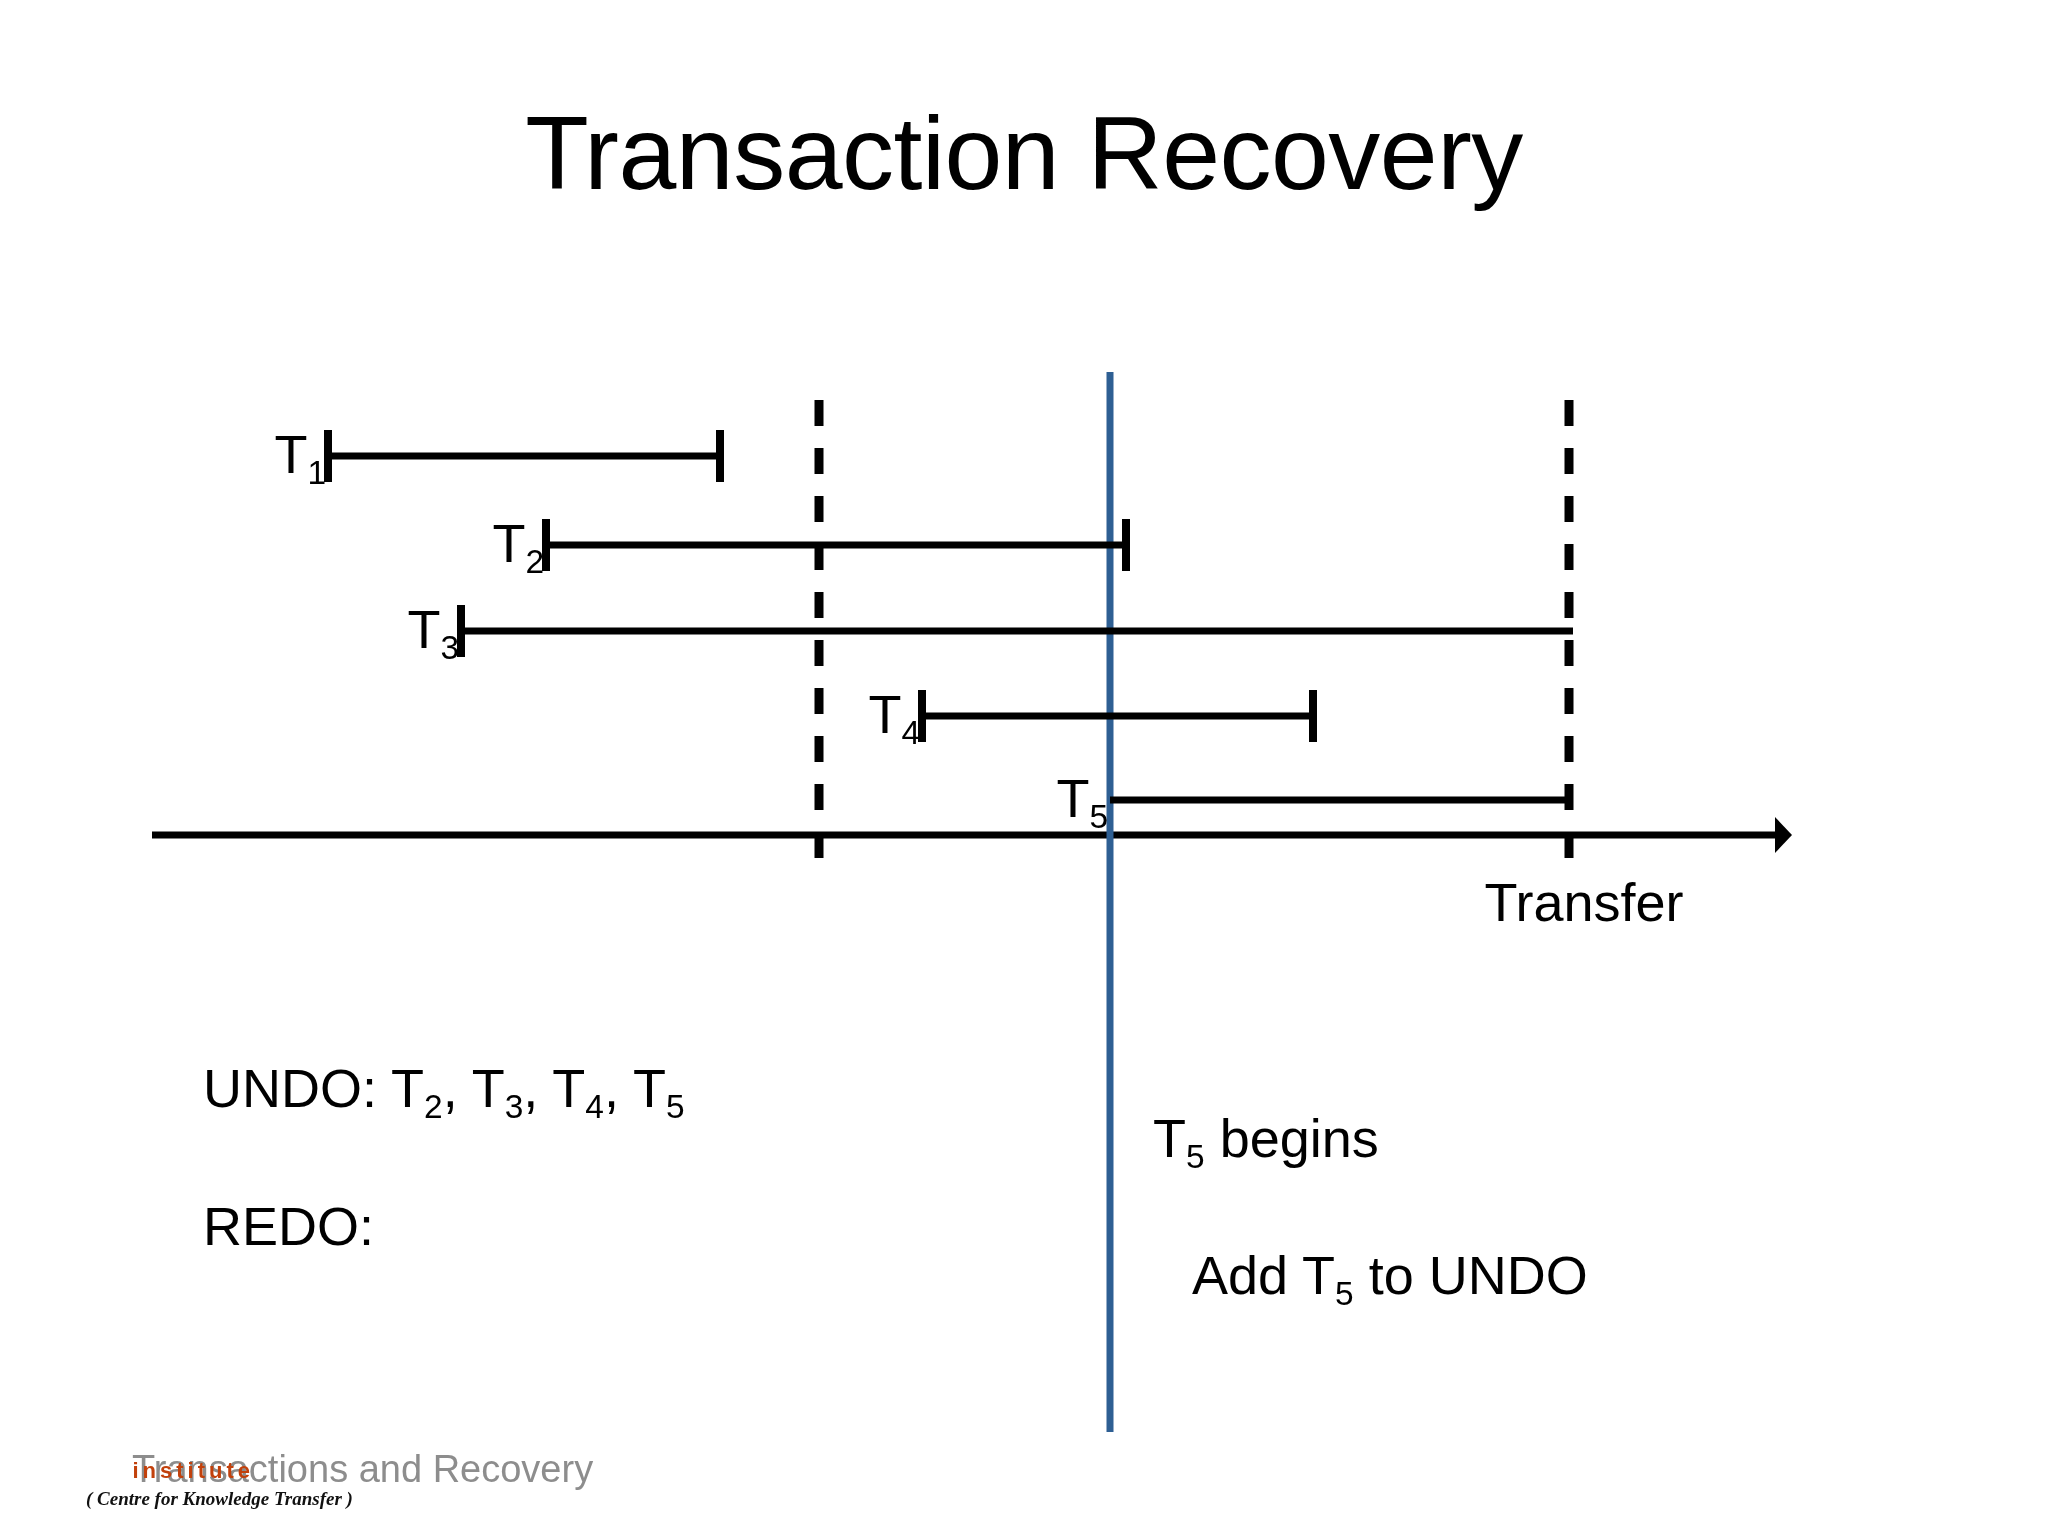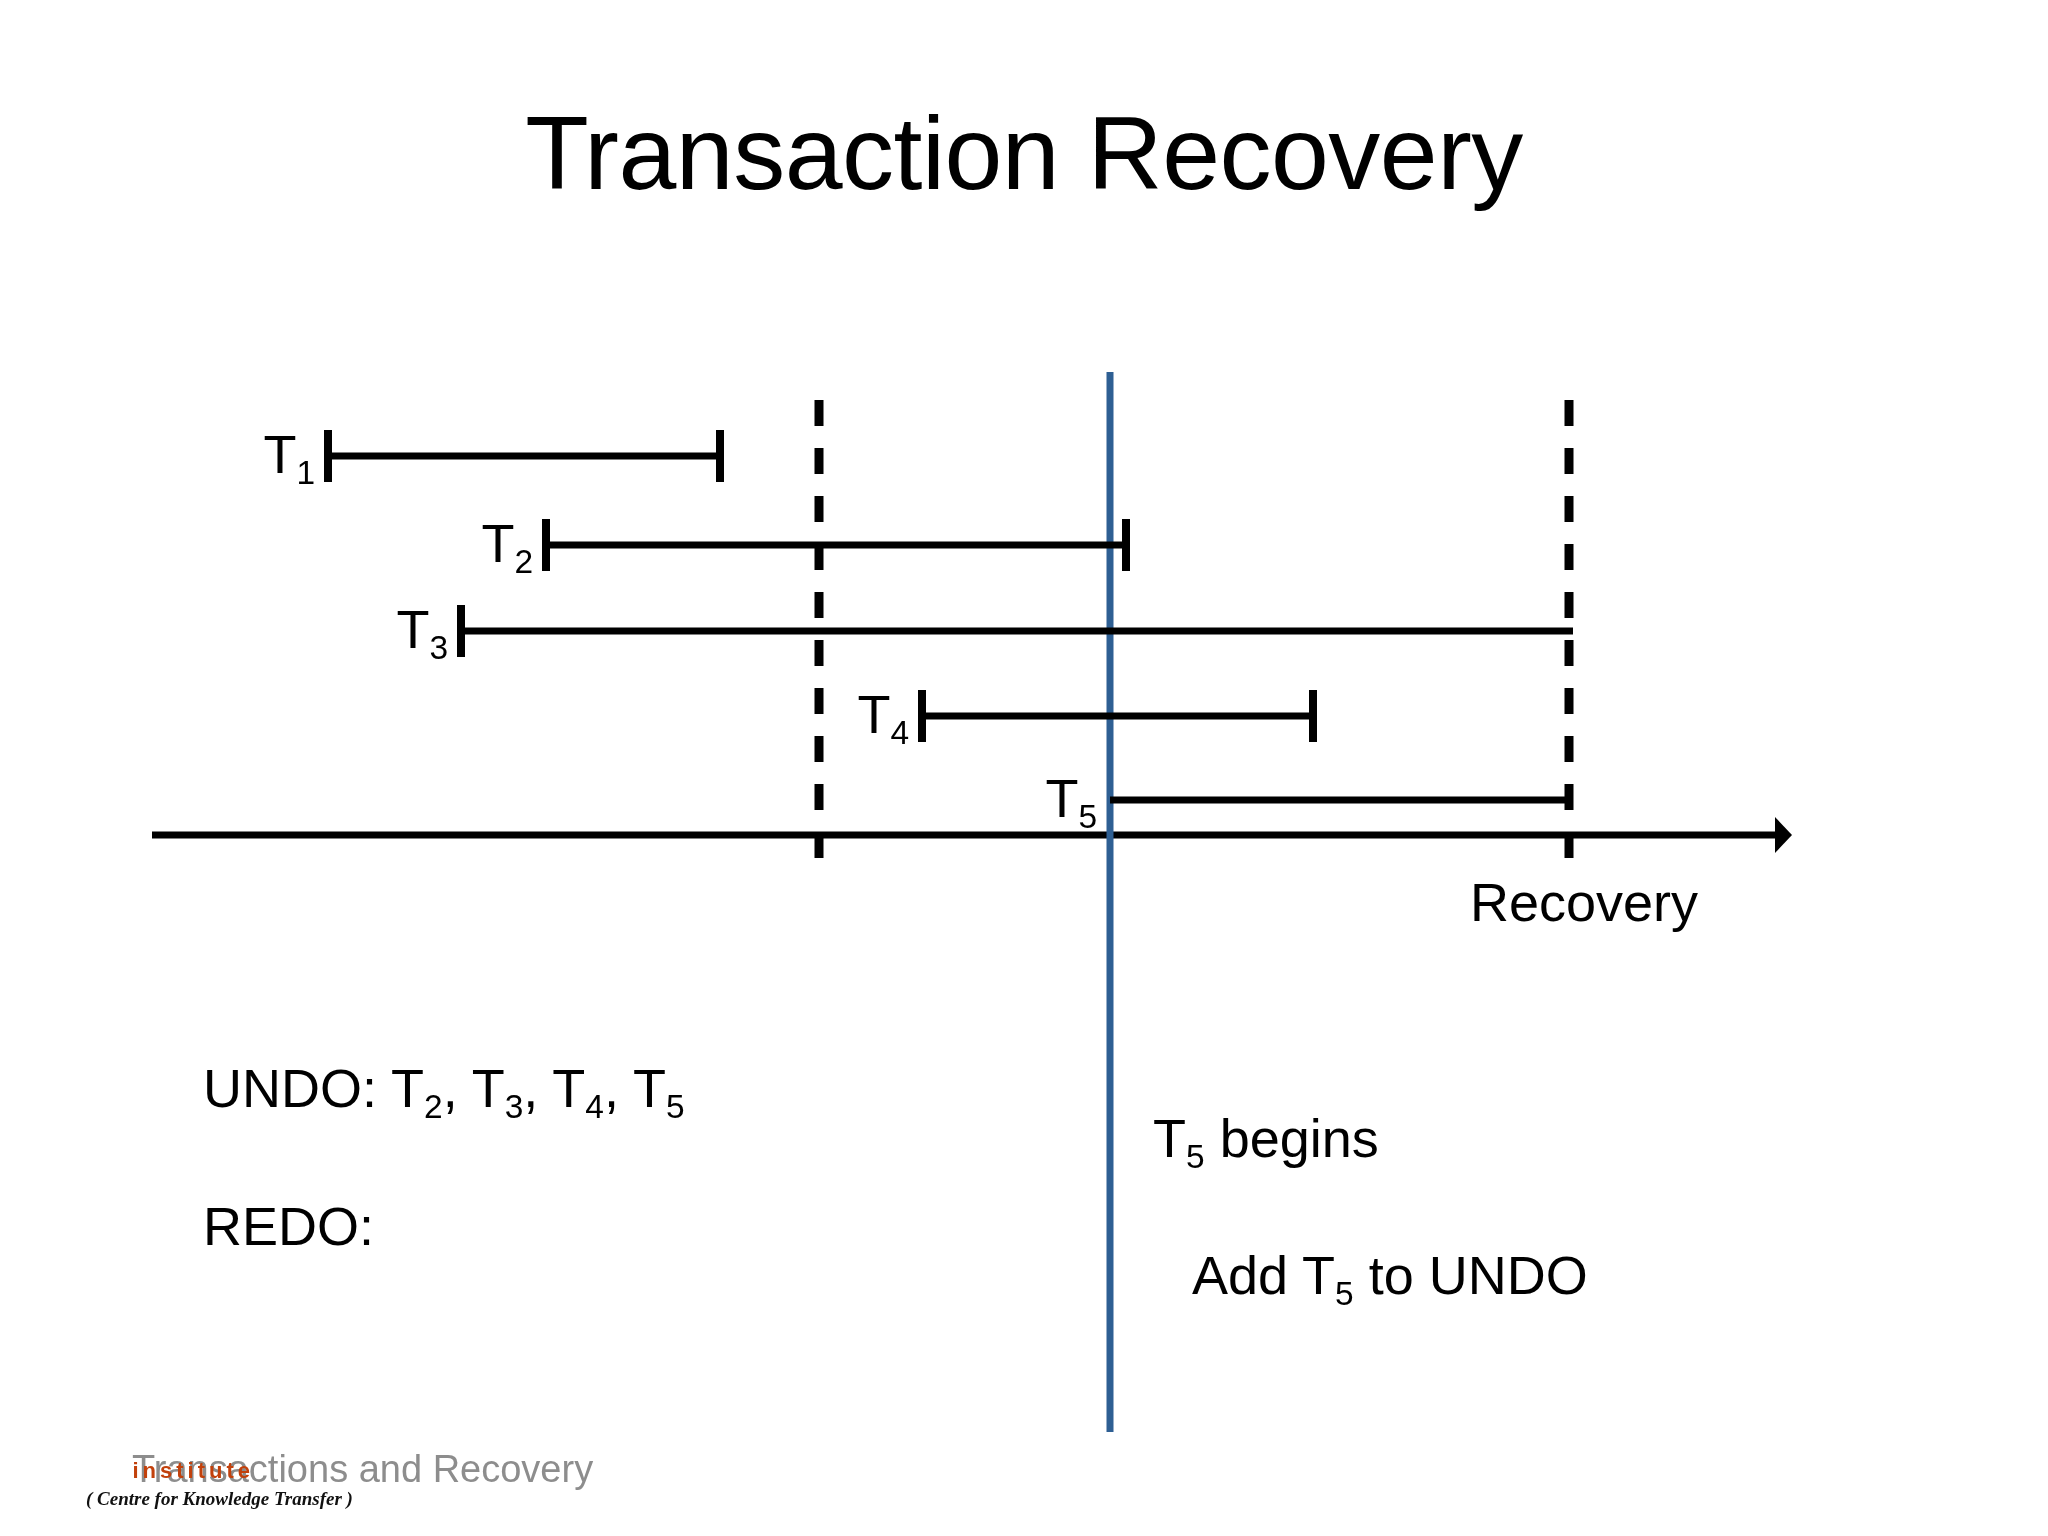--- a/index.html
+++ b/index.html
@@ -45,20 +45,21 @@
   #diagram svg { display: block; }
 
   
   .txn-label {
     position: absolute;
     font-size: 54px;
     line-height: 1;
     color: #000000;
     white-space: nowrap;
     transform: translate(-100%, -50%);
+    margin-left: 11px;
   }
   .txn-label sub {
     font-size: 0.62em;
     vertical-align: -0.32em;
     line-height: 1;
   }
 
   
   .axis-label {
     position: absolute;
@@ -218,21 +219,21 @@
 
   <div class="txn-label" style="left:909px; top:718px;">
     <span>T</span><sub>4</sub>
   </div>
 
   <div class="txn-label" style="left:1097px; top:802px;">
     <span>T</span><sub>5</sub>
   </div>
 
 
-  <div class="axis-label" style="left:1584px; top:875px;">Recovery</div>
+  <div class="axis-label" style="left:1584px; top:875px;">Transfer</div>
 
   <div class="body-text" style="left:203px; top:1060px;">
     <span>UNDO: </span><span>T<sub>2</sub></span><span>, </span><span>T<sub>3</sub></span><span>, </span><span>T<sub>4</sub></span><span>, </span><span>T<sub>5</sub></span>
   </div>
 
   <div class="body-text" style="left:203px; top:1182px;margin-top:16px;">REDO:</div>
 
   <div class="body-text" style="left:1153px; top:1110px;">
     <span>T</span><sub>5</sub><span> begins</span>
   </div>

